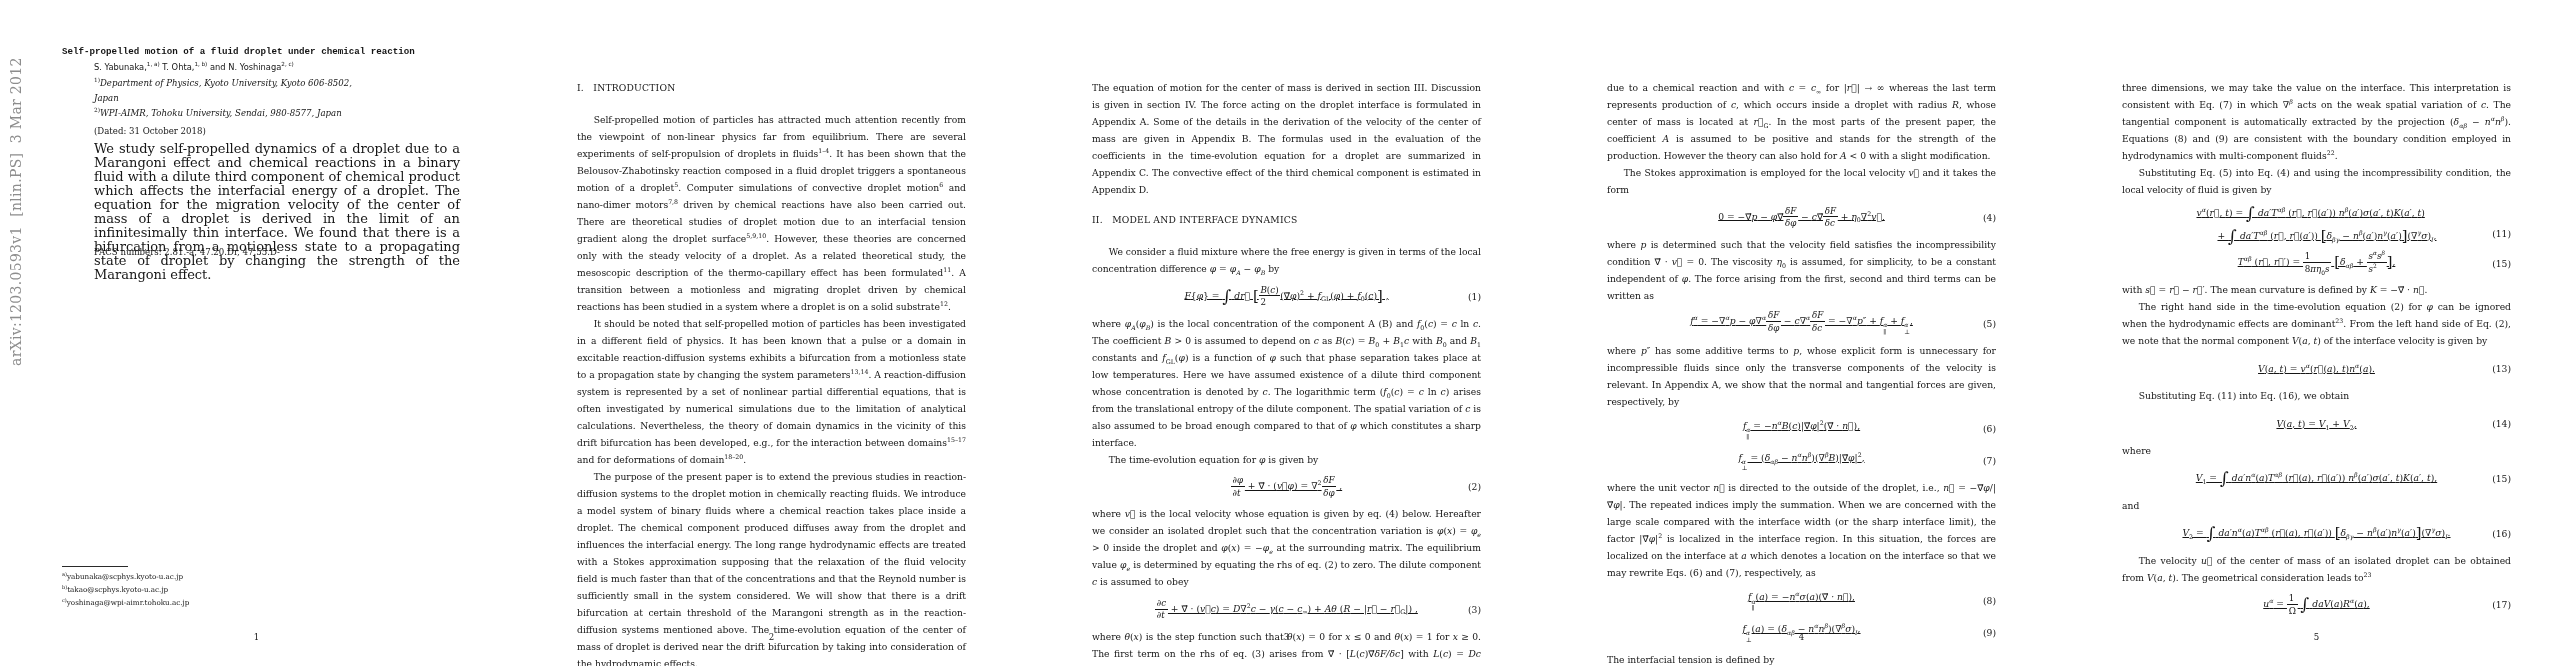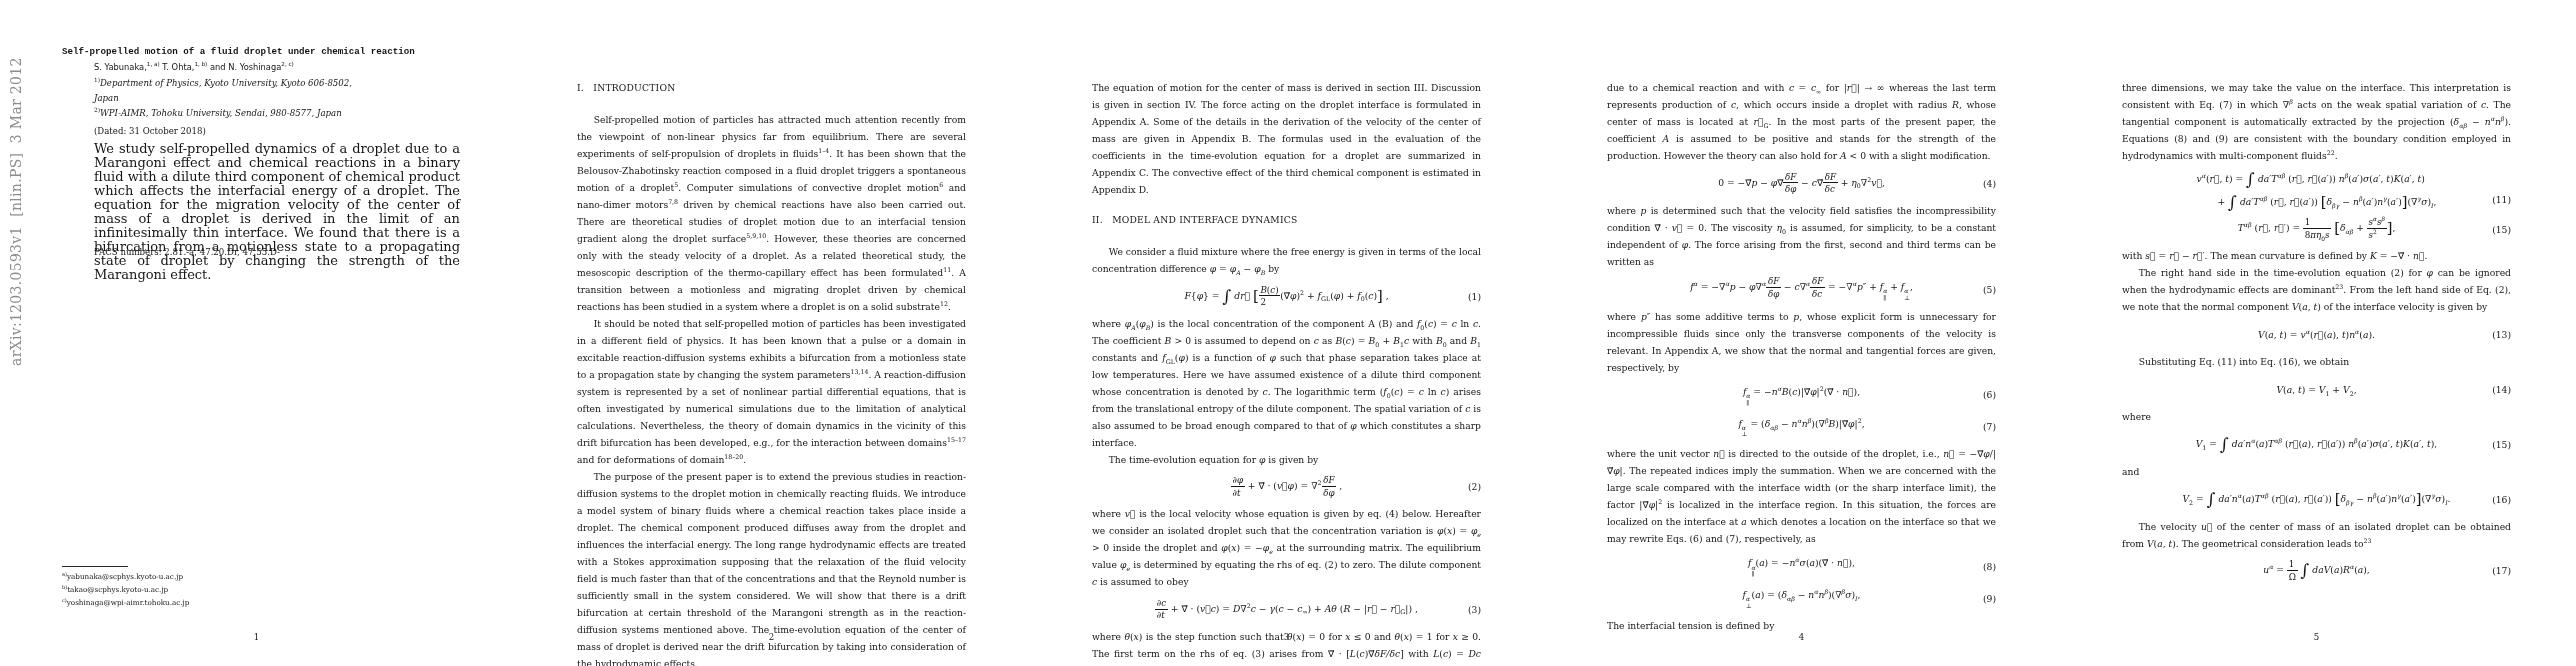--- a/index.html
+++ b/index.html
@@ -20,21 +20,21 @@
   .fns div sup{font-size:70%;}
   .pnum{position:absolute;left:62px;width:389px;top:632px;text-align:center;font-size:8.6px;}
   
   .content{position:absolute;left:62px;top:79px;width:389px;font-size:9.2px;line-height:17px;text-align:justify;}
   .sec-head{margin:0 0 14.5px 0;letter-spacing:0.2px;}
   .para{margin:0;text-indent:16.7px;}
   .noindent{text-indent:0;}
   sup{font-size:68%;line-height:0;}
   sub{font-size:68%;line-height:0;}
   
-  .eq{position:relative;display:flex;justify-content:center;align-items:center;margin:6.1px 0;min-height:25.6px;text-align:left;}
+  .eq{position:relative;display:flex;justify-content:center;align-items:center;margin:6.1px 0;min-height:25.6px;text-align:left;text-decoration:underline;}
   .eq-body{text-indent:0;}
   .eq-num{position:absolute;right:0;top:50%;transform:translateY(-50%);}
   .frac{display:inline-block;vertical-align:middle;text-align:left;line-height:1.15;font-size:95%;}
   .frac .ft{display:block;border-bottom:0.6px solid #151515;padding:0 1.7px 0.6px 1.7px;}
   .frac .fb{display:block;padding:0.6px 1.7px 0 1.7px;}
   .int{font-size:185%;vertical-align:-0.18em;line-height:0;}
   .bg{font-size:160%;vertical-align:-0.14em;line-height:0;}
   .ss{display:inline-flex;flex-direction:column;align-items:flex-start;vertical-align:-0.55em;font-size:66%;line-height:1.05;font-style:italic;}
   .eq-stack{display:flex;flex-direction:column;align-items:flex-start;gap:5.6px;}
   .eq-stack .l2{margin-left:21px;}
@@ -95,20 +95,21 @@
         <span class="eq-num">(3)</span>
       </div>
       <p class="para noindent">where <i>θ</i>(<i>x</i>) is the step function such that <i>θ</i>(<i>x</i>) = 0 for <i>x</i> ≤ 0 and <i>θ</i>(<i>x</i>) = 1 for <i>x</i> ≥ 0. The first term on the rhs of eq. (3) arises from ∇⃗ · [<i>L</i>(<i>c</i>)∇⃗<i>δF/δc</i>] with <i>L</i>(<i>c</i>) = <i>Dc</i> where <i>D</i> is positive constant. The <i>c</i>-dependence of the Onsager coefficient <i>L</i> is necessary for a dilute component. The second term in eq. (3) indicates consumption of  with the rate  &gt; 0</p>
     </div>
     <div class="pnum">3</div>
   </div>
 
   <div class="sheet">
     <div class="content">
       <p class="para noindent">due to a chemical reaction and with <i>c</i> = <i>c</i><sub>∞</sub> for |<i>r⃗</i>| → ∞ whereas the last term represents production of <i>c</i>, which occurs inside a droplet with radius <i>R</i>, whose center of mass is located at <i>r⃗</i><sub>G</sub>. In the most parts of the present paper, the coefficient <i>A</i> is assumed to be positive and stands for the strength of the production. However the theory can also hold for <i>A</i> &lt; 0 with a slight modification.</p>
+      <p class="para">The Stokes approximation is employed for the local velocity <i>v⃗</i> and it takes the form</p>
       <div class="eq">
         <span class="eq-body">0 = −∇⃗<i>p</i> − <i>φ</i>∇⃗<span class="frac"><span class="ft"><i>δF</i></span><span class="fb"><i>δφ</i></span></span> − <i>c</i>∇⃗<span class="frac"><span class="ft"><i>δF</i></span><span class="fb"><i>δc</i></span></span> + <i>η</i><sub>0</sub>∇<sup>2</sup><i>v⃗</i>,</span>
         <span class="eq-num">(4)</span>
       </div>
       <p class="para noindent">where <i>p</i> is determined such that the velocity field satisfies the incompressibility condition ∇⃗ · <i>v⃗</i> = 0. The viscosity <i>η</i><sub>0</sub> is assumed, for simplicity, to be a constant independent of <i>φ</i>. The force arising from the first, second and third terms can be written as</p>
       <div class="eq">
         <span class="eq-body"><i>f<sup>α</sup></i> = −∇<sup><i>α</i></sup><i>p</i> − <i>φ</i>∇<sup><i>α</i></sup><span class="frac"><span class="ft"><i>δF</i></span><span class="fb"><i>δφ</i></span></span> − <i>c</i>∇<sup><i>α</i></sup><span class="frac"><span class="ft"><i>δF</i></span><span class="fb"><i>δc</i></span></span> = −∇<sup><i>α</i></sup><i>p″</i> + <i>f</i><span class="ss">
               <span>α</span>
               <span>∥</span>
             </span> + <i>f</i><span class="ss">
@@ -149,20 +150,21 @@
       </div>
       <p class="para noindent">The interfacial tension is defined by</p>
 
     </div>
     <div class="pnum">4</div>
   </div>
 
   <div class="sheet">
     <div class="content">
       <p class="para noindent">three dimensions, we may take the value on the interface. This interpretation is consistent with Eq. (7) in which ∇<sup><i>β</i></sup> acts on the weak spatial variation of <i>c</i>. The tangential component is automatically extracted by the projection (<i>δ<sub>αβ</sub></i> − <i>n<sup>α</sup>n<sup>β</sup></i>). Equations (8) and (9) are consistent with the boundary condition employed in hydrodynamics with multi-component fluids<sup>22</sup>.</p>
+      <p class="para">Substituting Eq. (5) into Eq. (4) and using the incompressibility condition, the local velocity of fluid is given by</p>
       <div class="eq">
         <span class="eq-stack">
           <span class="l1"><i>v<sup>α</sup></i>(<i>r⃗</i>, <i>t</i>) = <span class="int">∫</span> <i>da′T<sup>αβ</sup></i> (<i>r⃗</i>, <i>r⃗</i>(<i>a′</i>)) <i>n<sup>β</sup></i>(<i>a′</i>)<i>σ</i>(<i>a′</i>, <i>t</i>)<i>K</i>(<i>a′</i>, <i>t</i>)</span>
           <span class="l2">+ <span class="int">∫</span> <i>da′T<sup>αβ</sup></i> (<i>r⃗</i>, <i>r⃗</i>(<i>a′</i>)) <span class="bg">[</span><i>δ<sub>βγ</sub></i> − <i>n<sup>β</sup></i>(<i>a′</i>)<i>n<sup>γ</sup></i>(<i>a′</i>)<span class="bg">]</span>(∇<sup><i>γ</i></sup><i>σ</i>)<sub><i>I</i></sub>,</span>
         </span>
         <span class="eq-num" style="top:72%;">(11)</span>
       </div>
       <div class="eq">
         <span class="eq-body"><i>T<sup>αβ</sup></i> (<i>r⃗</i>, <i>r⃗</i>′) = <span class="frac"><span class="ft">1</span><span class="fb">8<i>πη</i><sub>0</sub><i>s</i></span></span> <span class="bg">[</span><i>δ<sub>αβ</sub></i> + <span class="frac"><span class="ft"><i>s<sup>α</sup>s<sup>β</sup></i></span><span class="fb"><i>s</i><sup>2</sup></span></span><span class="bg">]</span>,</span>
         <span class="eq-num">(15)</span>

